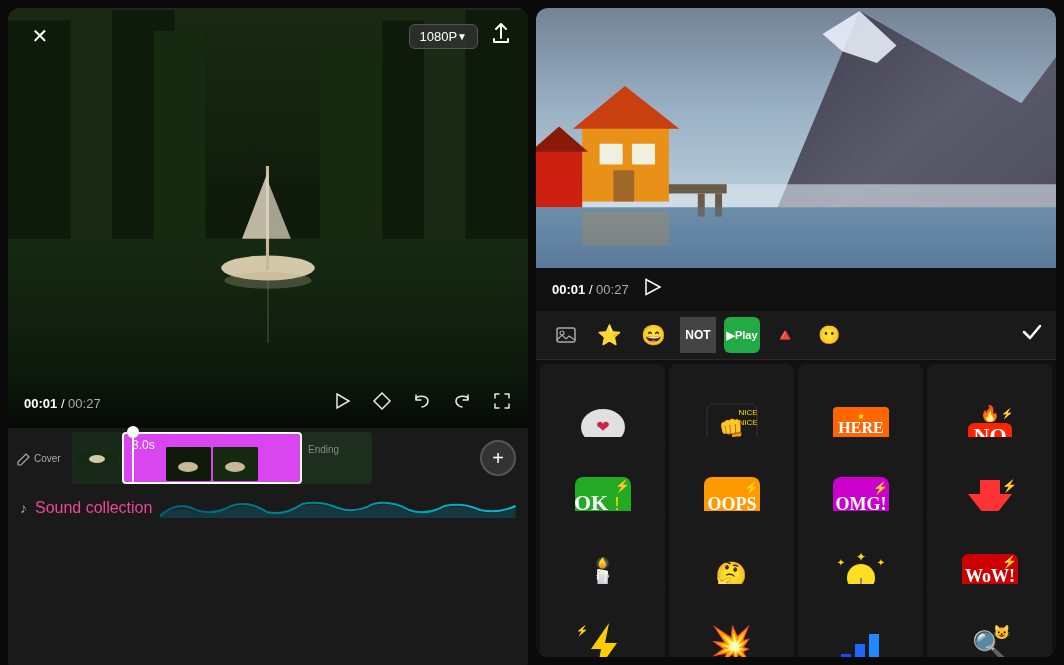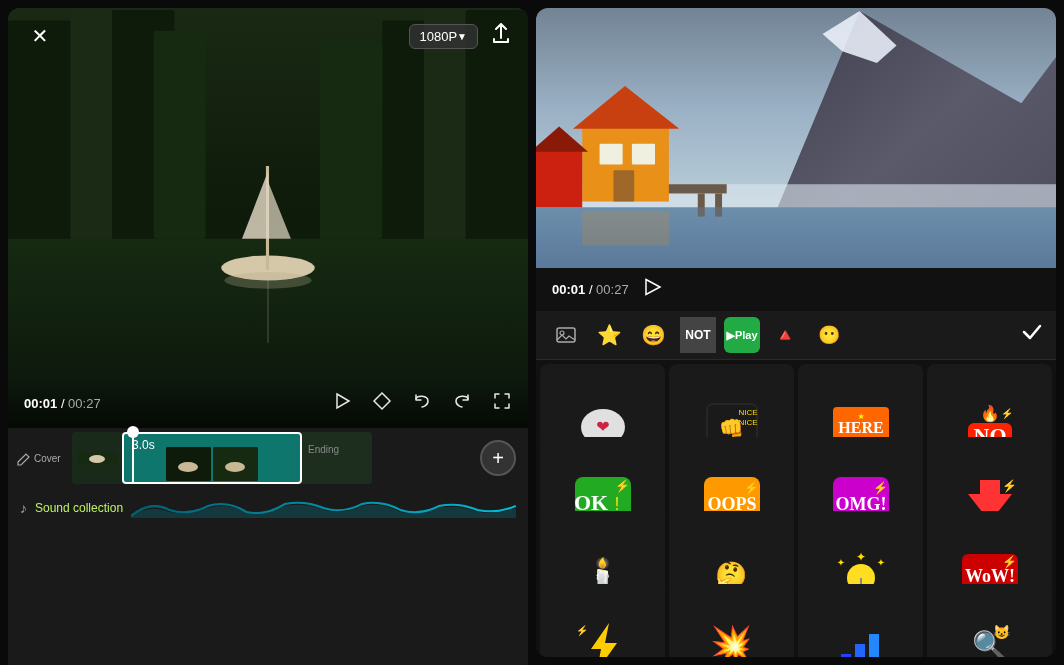--- a/index.html
+++ b/index.html
@@ -165,21 +165,21 @@
 
     .track-content {
       flex: 1;
       height: 52px;
       position: relative;
       display: flex;
       align-items: center;
     }
 
     .clip-main {
-      background: #0f766e;
+      background: #d946ef;
       border: 2px solid #fff;
       border-radius: 4px;
       height: 52px;
       width: 180px;
       display: flex;
       align-items: center;
       justify-content: center;
       position: relative;
     }
 
@@ -236,22 +236,22 @@
       gap: 8px;
       margin-top: 4px;
     }
 
     .sound-icon {
       font-size: 14px;
       color: #aaa;
     }
 
     .sound-label {
-      color: #bef264;
-      font-size: 12px;
+      color: #ec4899;
+      font-size: 16px;
     }
 
     .sound-wave {
       flex: 1;
       height: 20px;
       position: relative;
       overflow: hidden;
     }
 
     

